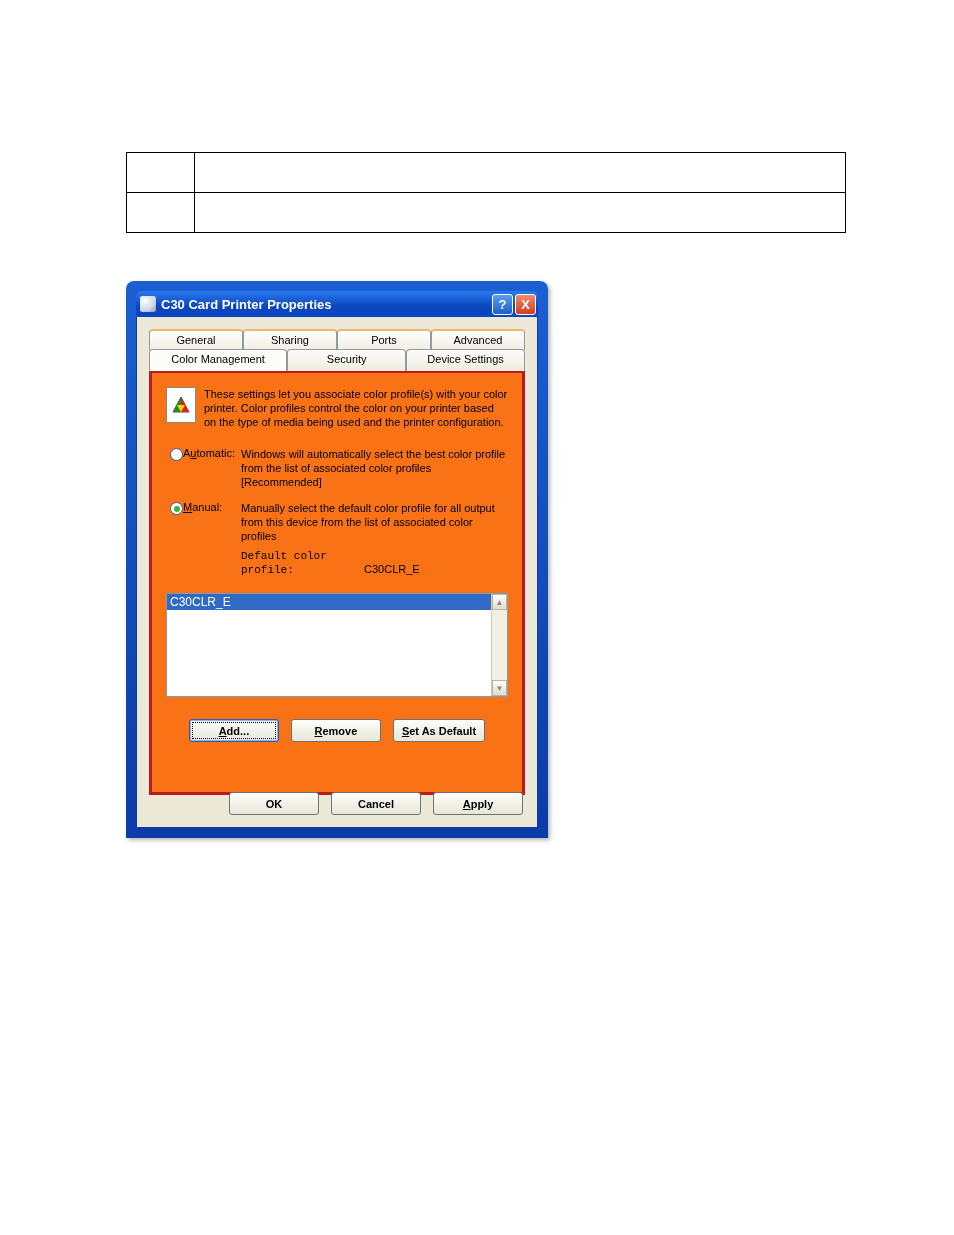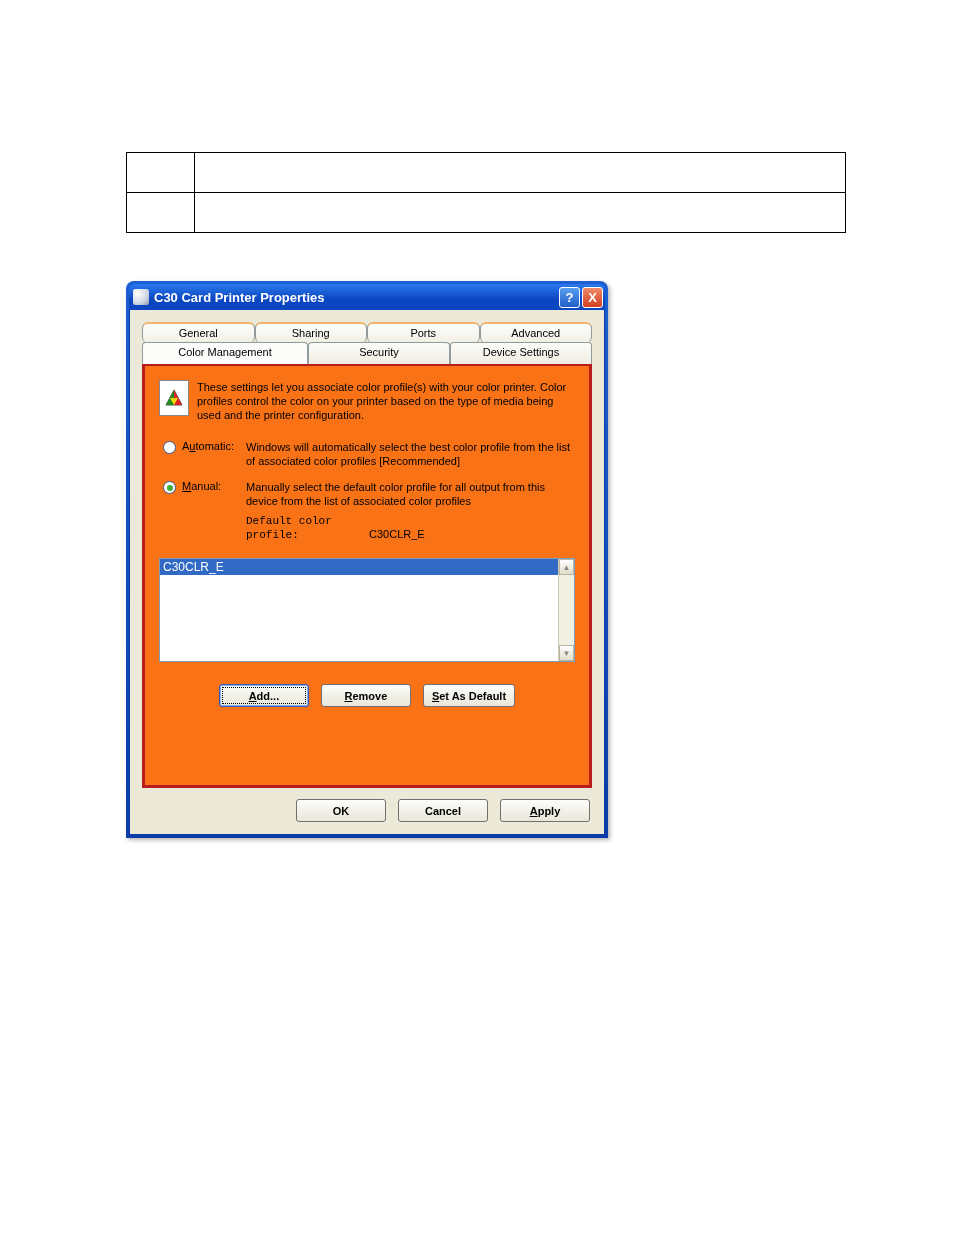--- a/index.html
+++ b/index.html
@@ -25,25 +25,25 @@
   }
   .top-table td {
     border: 1px solid #000;
     height: 40px;
   }
   .top-table td.c1 { width: 68px; }
   .dialog-outer {
     position: absolute;
     top: 281px;
     left: 126px;
-    width: 482px;
+    width: 422px;
     height: 557px;
     background: linear-gradient(to bottom, #1b5fd2 0%, #0b3ca7 100%);
     border-radius: 8px 8px 0 0;
-    padding: 3px;
+    padding: 10px;
     box-shadow: 2px 2px 4px rgba(0,0,0,0.3);
   }
   .titlebar {
     height: 26px;
     display: flex;
     align-items: center;
     padding: 0 2px 0 4px;
     color: #fff;
     font-size: 13px;
     font-weight: bold;
@@ -97,21 +97,20 @@
     padding: 3px 10px 4px 10px;
     font-size: 11px;
     cursor: pointer;
     position: relative;
     flex: 1;
     text-align: center;
   }
   .tab.back-tab {
     border-top: 2px solid #f0b66a;
     background: linear-gradient(to bottom, #fefefe 0%, #f1eee3 100%);
-    border-radius: 6px;
   }
   .tab.active {
     background: #fcfcfa;
     border-bottom: 1px solid #fcfcfa;
     z-index: 5;
     padding-bottom: 5px;
   }
   .tab-panel {
     border: 3px solid #b91c1c;
     background: #f97316;
@@ -127,21 +126,20 @@
     background: #fff;
     display: flex; align-items: center; justify-content: center;
     flex-shrink: 0;
   }
   .doc-icon svg { width: 20px; height: 20px; }
   .desc-text { font-size: 11px; line-height: 14px; }
   .radio-row {
     display: flex;
     align-items: flex-start;
     margin-bottom: 12px;
-    gap: 6px;
     padding-left: 4px;
   }
   .radio-ctrl {
     width: 13px; height: 13px;
     border: 1px solid #3b5998;
     border-radius: 50%;
     background: #fff;
     margin-top: 1px;
     display: flex; align-items: center; justify-content: center;
     flex-shrink: 0;

